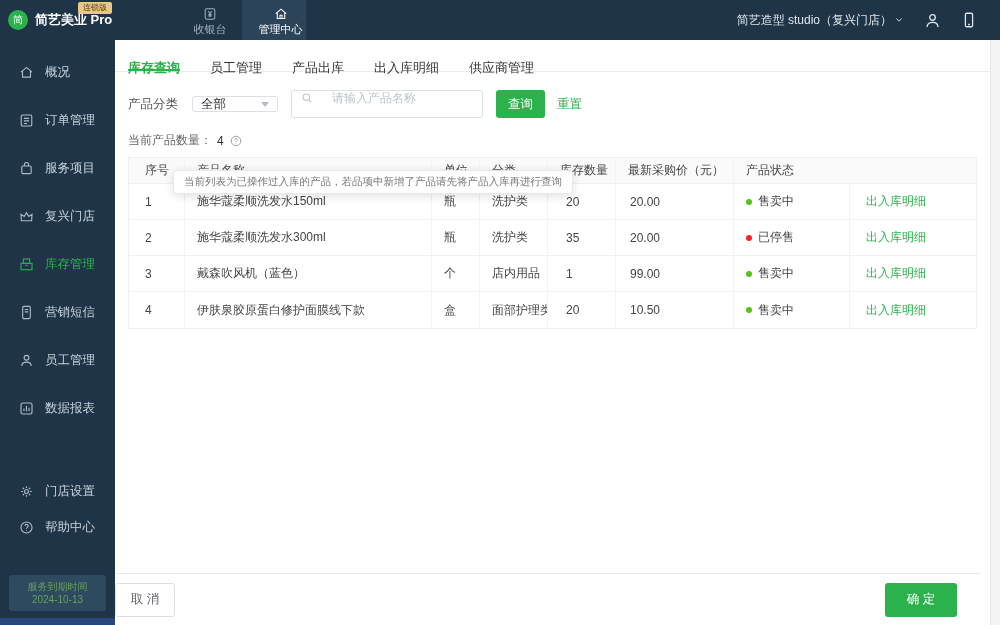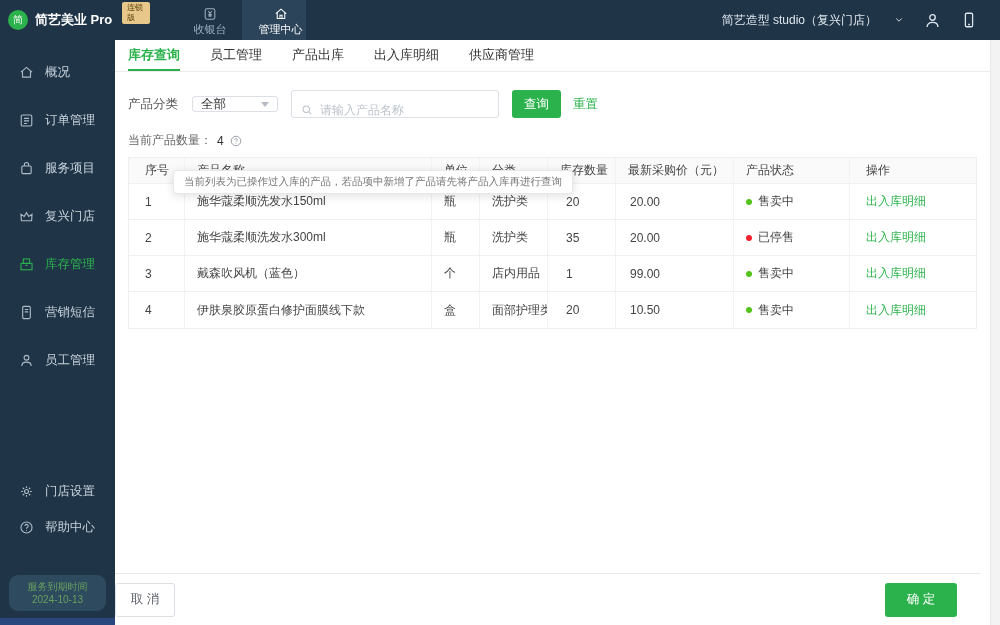--- a/index.html
+++ b/index.html
@@ -7,65 +7,65 @@
     font-family:"Liberation Sans","DejaVu Sans",sans-serif; background:#fff; }
 
   
   .topbar { position:absolute; left:0; top:0; width:1000px; height:40px;
     background:#1f3447; display:flex; align-items:center; z-index:30; }
   .brand { width:150px; height:40px; position:relative; display:flex; align-items:center; padding-left:8px; }
   .logo-circle { width:20px; height:20px; border-radius:50%; background:#2bb24c; color:#fff;
     font-size:10px; display:flex; align-items:center; justify-content:center; flex:0 0 auto; }
   .brand-title { color:#fff; font-size:13px; font-weight:bold; margin-left:7px; white-space:nowrap; }
   .brand-badge { position:absolute; left:78px; top:2px; background:#e8c88a; color:#5d430f;
-    font-size:8px; padding:1px 5px; border-radius:2px; line-height:10px;margin-left:44px; }
+    font-size:8px; padding:1px 5px; border-radius:2px; line-height:10px; }
   .top-tabs { display:flex; height:40px; margin-left:28px; }
   .top-tab { width:64px; height:40px; display:flex; flex-direction:column; align-items:center;
     justify-content:center; color:#9db0c0; cursor:pointer; gap:1px; }
   .top-tab.active { background:#2b4459; color:#fff;padding-left:13px; }
   .top-tab .tlabel { font-size:11px; line-height:12px; }
   .top-right { margin-left:auto; display:flex; align-items:center; gap:18px; padding-right:22px; color:#dfe7ee; }
-  .store { display:flex; align-items:center; font-size:12px; gap:16px; cursor:pointer; white-space:nowrap; }
+  .store { display:flex; align-items:center; font-size:12px; gap:1px; cursor:pointer; white-space:nowrap; }
   .icon { display:inline-flex; }
   .top-right svg, .store svg { color:#dfe7ee; }
 
   
   .sidebar { position:absolute; left:0; top:40px; width:115px; height:585px; background:#1f3447; z-index:20; }
   .menu { padding-top:8px; }
   .menu-item { height:48px; display:flex; align-items:center; padding-left:18px; gap:10px;
     color:#c7d2db; font-size:12.5px; cursor:pointer; }
   .menu-item .icon { color:#aebbc7; }
   .menu-item.active { color:#2bb24c; }
   .menu-item.active .icon { color:#2bb24c; }
   .side-bottom { position:absolute; left:0; bottom:80px; width:115px; }
   .side-bottom .menu-item { height:36px; }
-  .expiry { position:absolute; left:9px; right:9px; bottom:14px; background:#2d4a5f; border-radius:9px;
+  .expiry { position:absolute; left:9px; right:9px; bottom:14px; background:#2d4a5f; border-radius:3px;
     padding:5px 2px; text-align:center; color:#69a05f; }
   .expiry .l1 { font-size:10px; line-height:13px; }
   .expiry .l2 { font-size:10px; line-height:13px; }
   .side-strip { position:absolute; left:0; bottom:0; width:115px; height:7px; background:#27477e; }
 
   
   .main { position:absolute; left:115px; top:40px; width:885px; height:585px; background:#fff; }
   .scrolltrack { position:absolute; right:0; top:0; width:10px; height:585px; background:#f3f3f3;
     border-left:1px solid #e9e9e9; }
   .content { position:absolute; left:0; top:0; right:10px; bottom:0; }
 
-  .page-tabs { display:flex; gap:30px; padding:0 0 0 13px; border-bottom:1px solid #ebebeb; height:32px; }
+  .page-tabs { display:flex; gap:30px; padding:13px 0 0 13px; border-bottom:1px solid #ebebeb; height:32px; }
   .page-tab { font-size:13px; color:#333; line-height:30px; cursor:pointer; border-bottom:2px solid transparent; }
   .page-tab.active { color:#2bb24c; border-bottom-color:#2bb24c; font-weight:bold; }
 
   .filter-row { display:flex; align-items:center; margin:18px 0 0 13px; height:28px; position:relative; }
   .filter-label { font-size:12.5px; color:#555; margin-right:14px; }
   .select-box { width:86px; height:16px; border:1px solid #dcdfe6; border-radius:3px; display:flex;
     align-items:center; padding:0 8px; font-size:12.5px; color:#333; cursor:pointer; justify-content:space-between; }
   .caret { width:0; height:0; border-left:4px solid transparent; border-right:4px solid transparent;
     border-top:5px solid #b6bcc4; }
-  .search-box { width:208px; height:28px; border:1px solid #dcdfe6; border-radius:3px; display:flex;
-    align-items:flex-end; margin-left:13px; padding:0 8px; gap:6px; }
+  .search-box { width:192px; height:28px; border:1px solid #dcdfe6; border-radius:3px; display:flex;
+    align-items:flex-start; margin-left:13px; padding:0 8px; gap:18px; }
   .search-box input { border:none; outline:none; font-size:12px; color:#333; width:150px; background:transparent; }
   .search-box input::placeholder { color:#bdc3cc; }
   .btn-query { margin-left:13px; width:49px; height:28px; background:#2bb24c; color:#fff; border:none;
     border-radius:3px; font-size:12.5px; cursor:pointer; }
   .link-reset { margin-left:12px; color:#2bb24c; font-size:12.5px; text-decoration:none; cursor:pointer; }
 
   .tooltip { position:absolute; left:45px; top:80px; background:#fff; border:1px solid #e8e8e8;
     border-radius:4px; box-shadow:0 2px 10px rgba(0,0,0,.12); padding:4px 10px; font-size:10.5px;
     color:#777; white-space:nowrap; z-index:10; }
 
@@ -207,20 +207,29 @@
     </div>
     <div class="menu-item">
       <span class="icon">
         <svg width="17" height="17" viewBox="0 0 20 20" fill="none" stroke="currentColor" stroke-width="1.3">
           <circle cx="10" cy="6.8" r="2.8"></circle>
           <path d="M4.5 16.5 c0-3 2.5-4.6 5.5-4.6 s5.5 1.6 5.5 4.6"></path>
         </svg>
       </span>
       <span>员工管理</span>
     </div>
+    <div class="menu-item">
+      <span class="icon">
+        <svg width="17" height="17" viewBox="0 0 20 20" fill="none" stroke="currentColor" stroke-width="1.3">
+          <rect x="3.5" y="3.5" width="13" height="13" rx="2"></rect>
+          <path d="M7 13.2 V10 M10 13.2 V7.2 M13 13.2 V9"></path>
+        </svg>
+      </span>
+      <span>数据报表</span>
+    </div>
   </div>
 
   <div class="side-bottom">
     <div class="menu-item">
       <span class="icon">
         <svg width="17" height="17" viewBox="0 0 20 20" fill="none" stroke="currentColor" stroke-width="1.3">
           <circle cx="10" cy="10" r="2.3"></circle>
           <path d="M10 3.7 V6 M10 14 V16.3 M3.7 10 H6 M14 10 H16.3 M5.6 5.6 L7.2 7.2 M12.8 12.8 L14.4 14.4 M14.4 5.6 L12.8 7.2 M7.2 12.8 L5.6 14.4"></path>
         </svg>
       </span>
@@ -290,21 +299,20 @@
 
     <div class="table">
       <div class="tr thead">
         <div class="td col-no">序号</div>
         <div class="td col-name">产品名称</div>
         <div class="td col-unit">单位</div>
         <div class="td col-cat">分类</div>
         <div class="td col-stock">库存数量</div>
         <div class="td col-price">最新采购价（元）</div>
         <div class="td col-status">产品状态</div>
-        <div class="td col-action">操作</div>
       </div>
 
       <div class="tr">
         <div class="td col-no">1</div>
         <div class="td col-name">施华蔻柔顺洗发水150ml</div>
         <div class="td col-unit">瓶</div>
         <div class="td col-cat">洗护类</div>
         <div class="td col-stock">20</div>
         <div class="td col-price">20.00</div>
         <div class="td col-status">

